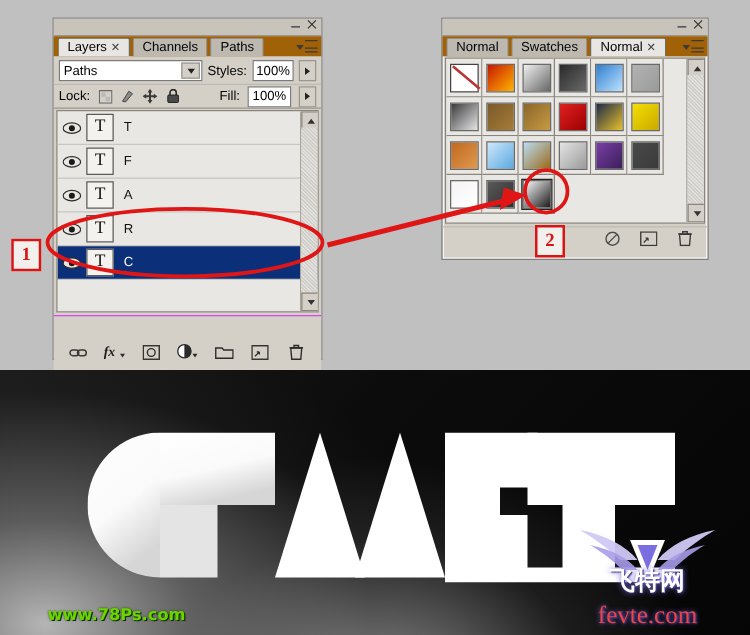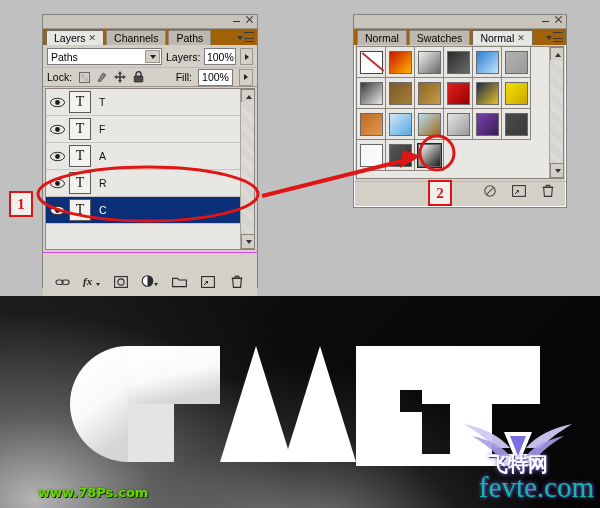--- a/index.html
+++ b/index.html
@@ -120,22 +120,22 @@
          background:#000;}
   .photo-bg{position:absolute;inset:0;
     background:
       radial-gradient(ellipse 420px 300px at 6% 96%, rgba(190,190,190,0.95) 0%, rgba(150,150,150,0.55) 28%, rgba(60,60,60,0.12) 62%, rgba(0,0,0,0) 80%),
       radial-gradient(ellipse 330px 230px at 50% 118%, rgba(185,185,185,0.75) 0%, rgba(90,90,90,0.25) 50%, rgba(0,0,0,0) 78%),
       linear-gradient(135deg,#1a1a1a 0%,#0c0c0c 40%,#050505 100%);}
   .wm-left{position:absolute;left:24px;bottom:8px;font-family:"DejaVu Sans",sans-serif;
      font-weight:bold;font-size:13px;color:#6dd400;
      text-shadow:0 0 2px #1a4d00,1px 1px 0 #0c2b00;letter-spacing:0px;margin-left:14px;}
   .wm-right{position:absolute;right:6px;bottom:2px;width:152px;height:92px;}
-  .fevte-txt{position:absolute;left:0;bottom:2px;width:152px;text-align:right;
-     font-family:"Liberation Serif",serif;font-size:29px;color:#14b8a6;
+  .fevte-txt{position:absolute;left:0;bottom:2px;width:152px;text-align:center;
+     font-family:"Liberation Serif",serif;font-size:20px;color:#ef4444;
      text-shadow:0 0 4px #6b5fd6,1px 1px 1px #2b2560;}
   .fevte-cn{position:absolute;left:0;bottom:28px;width:152px;text-align:center;
      font-family:"DejaVu Sans",sans-serif;font-weight:bold;font-size:20px;color:#fff;
      text-shadow:0 0 5px #7a6ee0,1px 1px 1px #221c52;}
 </style>
 </head>
 <body>
 
 <div class="panel" id="layers-panel">
 
@@ -167,21 +167,21 @@
 
   <div class="lp-body">
 
     <div class="blendrow">
       <div class="combo">
         <span>Paths</span>
         <span class="arrowbox">
             <span class="caret"></span>
           </span>
       </div>
-      <span class="lbl">Layers:</span>
+      <span class="lbl">Styles:</span>
       <div class="numbox">100%</div>
       <div class="spin">
           <span class="caret-r"></span>
         </div>
     </div>
 
     <div class="lockrow">
       <span class="lbl">Lock:</span>
       <span class="lock-ico">
         <svg width="11" height="11" viewBox="0 0 11 11">

